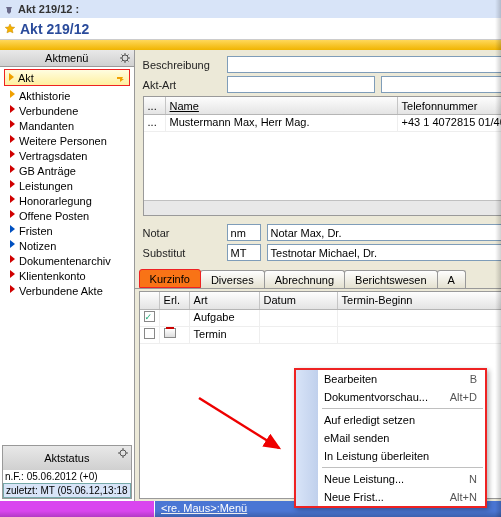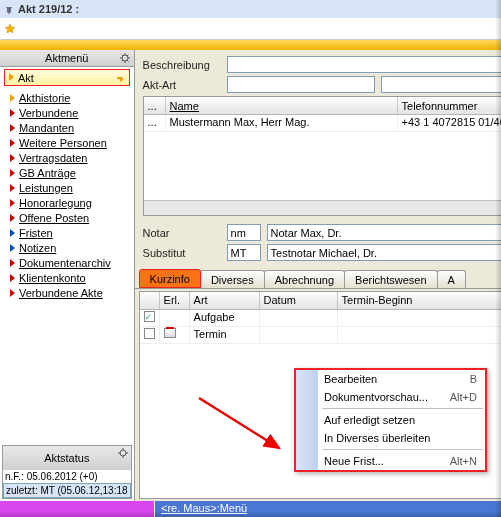--- a/index.html
+++ b/index.html
@@ -25,21 +25,21 @@
   .sb-header { background: linear-gradient(#e8e8e8,#d0d0d0); height: 17px; display: flex; align-items: center; justify-content: center; border-bottom: 1px solid #999; position: relative; }
   .sb-header .gear { position: absolute; right: 3px; top: 2px; }
 
   
   .sb-item-first { border: 1.5px solid #e22; margin: 2px 4px; background: linear-gradient(#fffde0,#fff0a0); height: 17px; display: flex; align-items: center; padding: 0 4px; position: relative; }
   .sb-item-first .bullet { margin-top: -2px; }
   .sb-item-first .pinr { position: absolute; right: 3px; top: 3px; }
 
   
   .sb-list { padding: 2px 4px; flex: 1; overflow: hidden; }
-  .sb-item { height: 15px; display: flex; align-items: center; gap: 4px; padding-left: 6px; cursor: pointer; text-decoration: underline; }
+  .sb-item { height: 15px; display: flex; gap: 4px; padding-left: 6px; cursor: pointer; }
   .bullet { width: 0; height: 0; border-top: 4px solid transparent; border-bottom: 4px solid transparent; display: inline-block; }
   .bullet-yellow { border-left: 5px solid #f0a000; }
   .bullet-red { border-left: 5px solid #d00000; }
   .bullet-blue { border-left: 5px solid #0050c0; }
 
   
   .status-panel { border: 1px solid #999; margin: 2px; }
   .status-head { background: linear-gradient(#e8e8e8,#d0d0d0); height: 24px; display: flex; align-items: center; justify-content: center; position: relative; }
   .status-head .gear { position: absolute; right: 2px; top: 1px; }
   .status-row { background: #fff; padding: 1px 2px; font-size: 10px; white-space: nowrap; overflow: hidden; }
@@ -110,20 +110,21 @@
 <div class="titlebar1">
   <svg class="pin-icon" viewBox="0 0 10 10">
       <path d="M2 3h6l-1 2v3l-2 2-2-2V5z"></path>
     </svg>
   <span class="title-text-small">Akt 219/12 :</span>
 </div>
 <div class="titlebar2">
   <svg class="star-icon" viewBox="0 0 24 24">
       <path fill="#f6b100" stroke="#c58900" d="M12 2l2.9 6 6.6.6-5 4.6 1.5 6.5L12 16.9 5.9 19.7l1.5-6.5-5-4.6 6.6-.6z"></path>
     </svg>
+  <span class="title-text">Akt 219/12</span>
 </div>
 <div class="yellow-strip"></div>
 
 <div class="main">
 
   <div class="sidebar">
     <div class="sb-header">
       <span>Aktmenü</span>
       <svg class="gear" viewBox="0 0 12 12">
           <circle cx="6" cy="6" r="3" fill="none" stroke="#555"></circle>
@@ -301,24 +302,32 @@
     <div class="menu-item">
       <span>Dokumentvorschau...</span>
       <span class="menu-shortcut">Alt+D</span>
     </div>
     <div class="menu-sep"></div>
     <div class="menu-item">
       <span>Auf erledigt setzen</span>
       <span class="menu-shortcut"></span>
     </div>
     <div class="menu-item">
-      <span>In Diverses überleiten</span>
+      <span>eMail senden</span>
       <span class="menu-shortcut"></span>
     </div>
+    <div class="menu-item">
+      <span>In Leistung überleiten</span>
+      <span class="menu-shortcut"></span>
+    </div>
     <div class="menu-sep"></div>
+    <div class="menu-item">
+      <span>Neue Leistung...</span>
+      <span class="menu-shortcut">N</span>
+    </div>
     <div class="menu-item">
       <span>Neue Frist...</span>
       <span class="menu-shortcut">Alt+N</span>
     </div>
   </div>
 
 <svg class="red-arrow" style="left:195px; top:394px;" width="100" height="70" viewBox="0 0 100 70">
   <defs>
       <marker id="ah" markerWidth="8" markerHeight="8" refX="6" refY="3" orient="auto">
         <path d="M0 0L7 3L0 6z" fill="#e00"></path>

